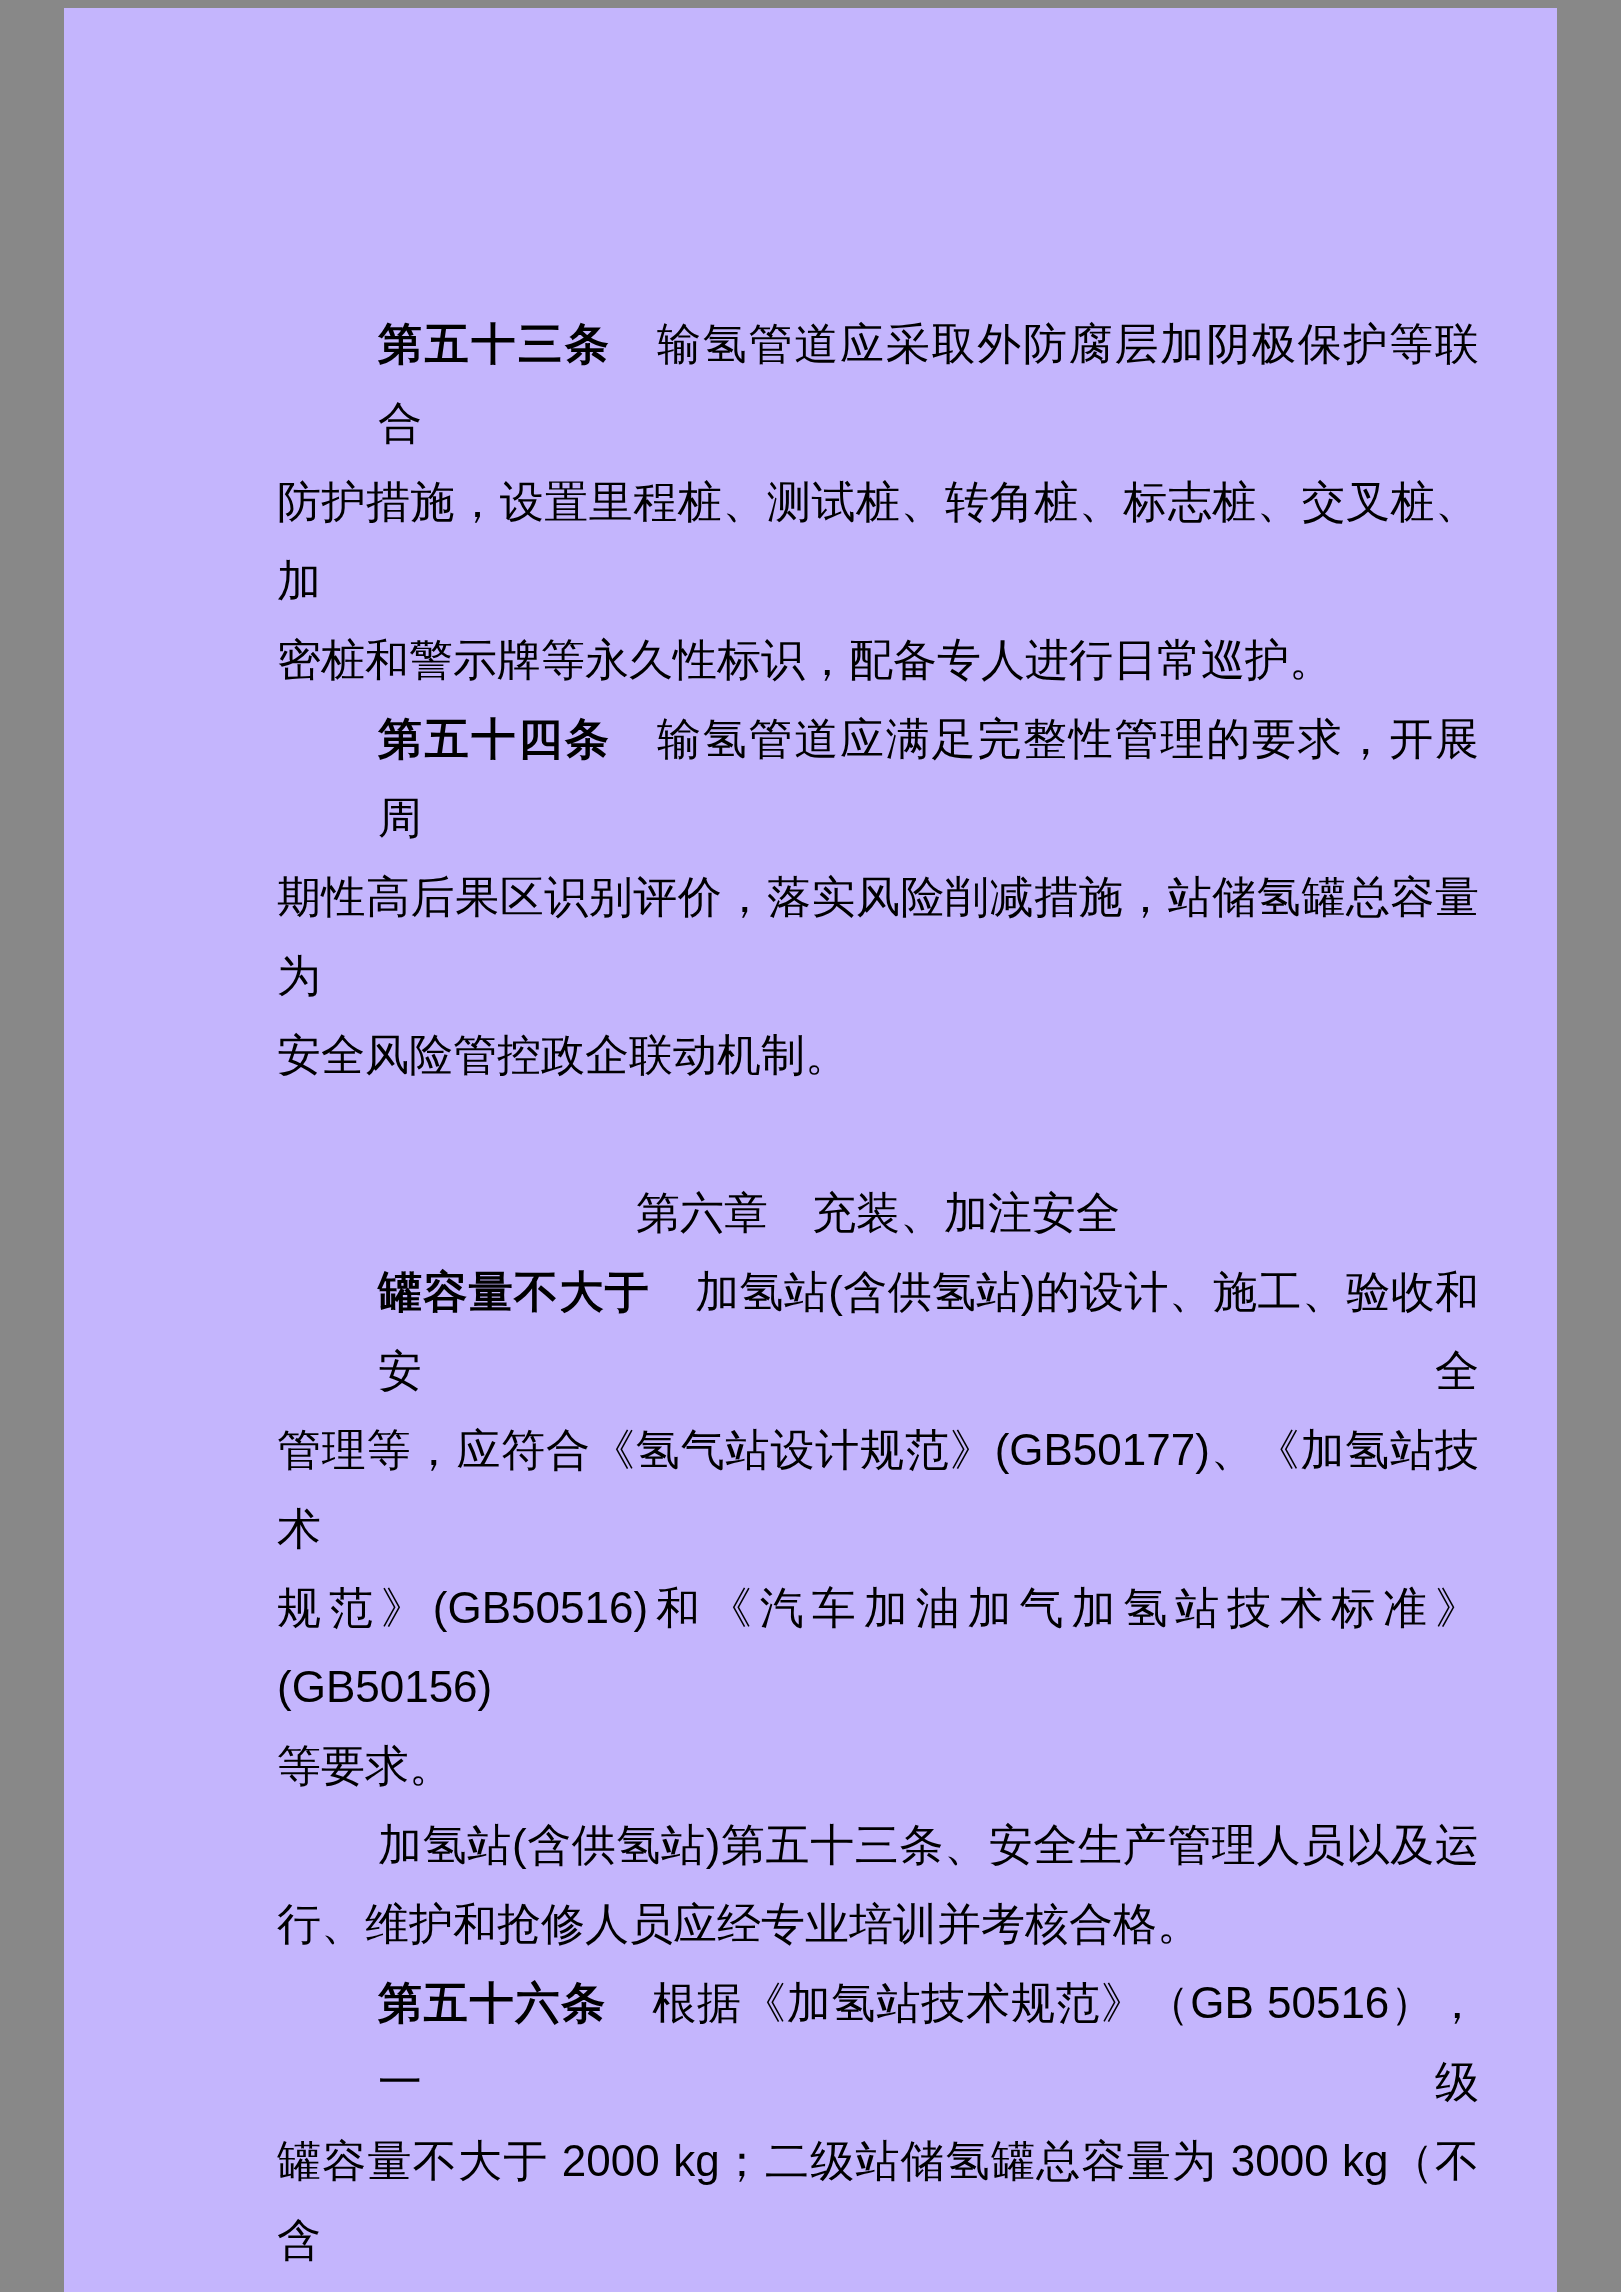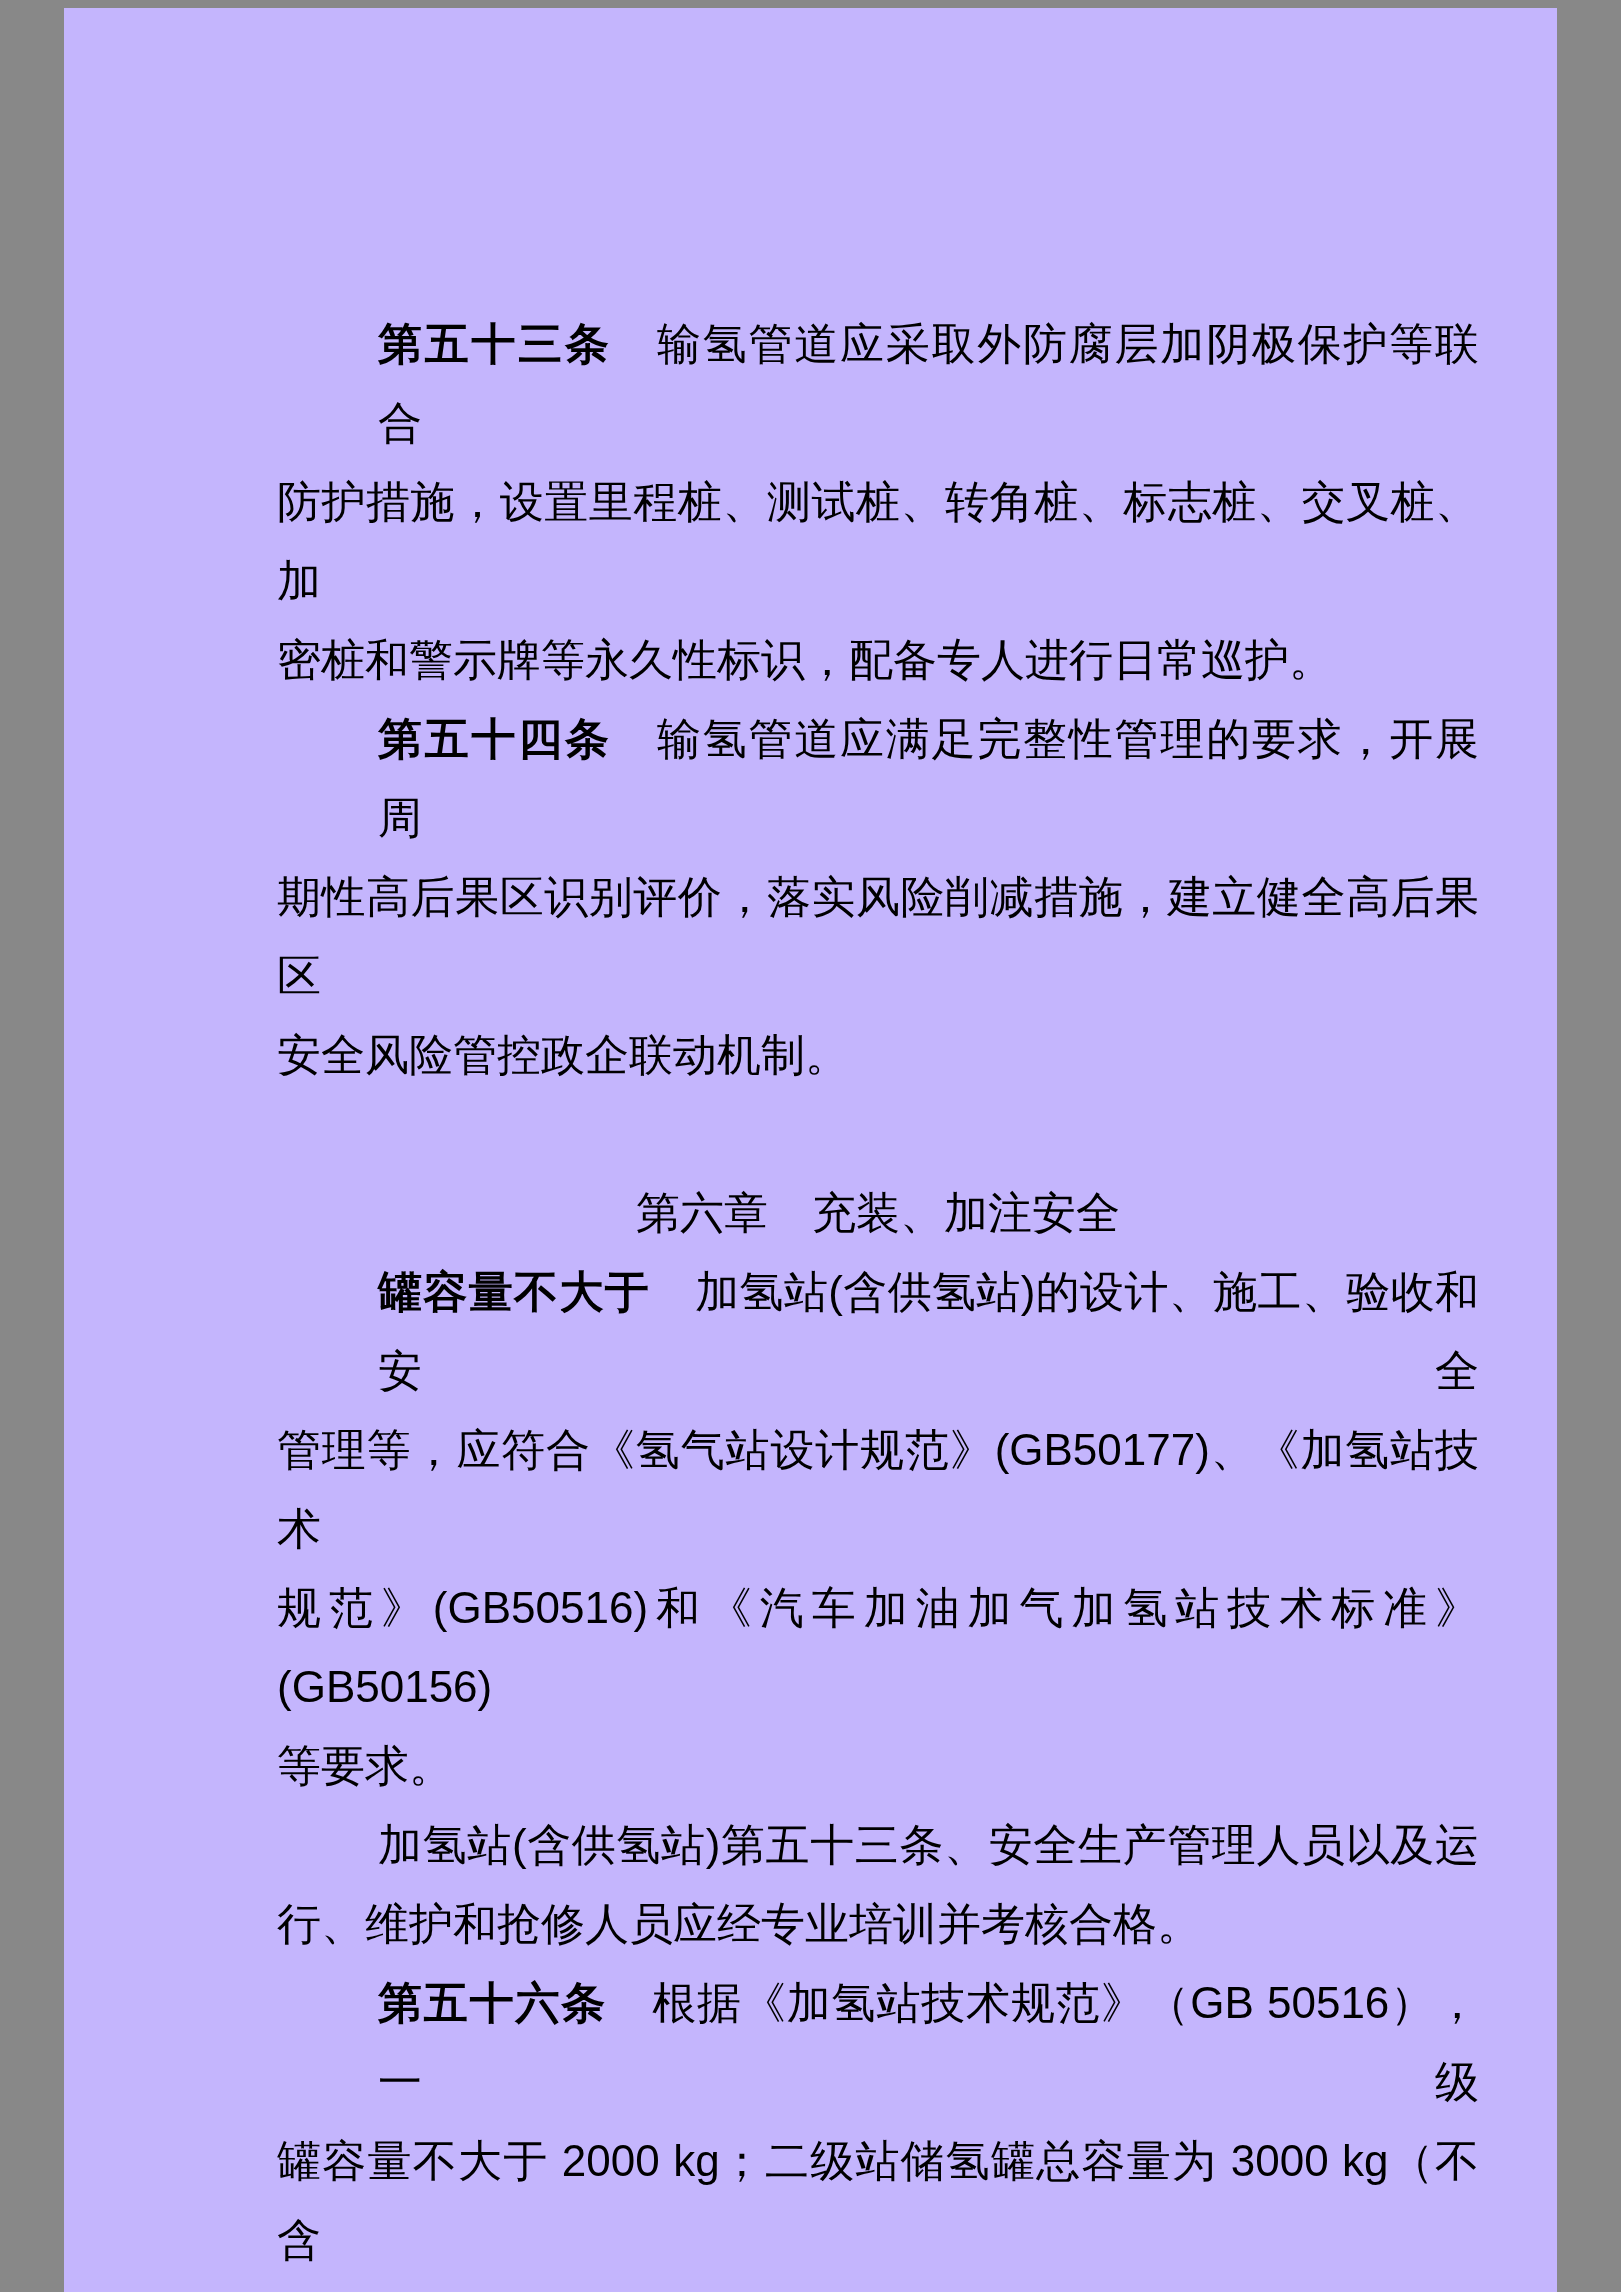--- a/index.html
+++ b/index.html
@@ -69,21 +69,21 @@
         <span class="head">第五十三条</span><span>输氢管道应采取外防腐层加阴极保护等联合</span>
       </div>
       <div class="ln j">防护措施，设置里程桩、测试桩、转角桩、标志桩、交叉桩、加</div>
       <div class="ln last">密桩和警示牌等永久性标识，配备专人进行日常巡护。</div>
     </div>
 
     <div class="para">
       <div class="ln j indent">
         <span class="head">第五十四条</span><span>输氢管道应满足完整性管理的要求，开展周</span>
       </div>
-      <div class="ln j">期性高后果区识别评价，落实风险削减措施，建立健全高后果区</div>
+      <div class="ln j">期性高后果区识别评价，落实风险削减措施，站储氢罐总容量为</div>
       <div class="ln last">安全风险管控政企联动机制。</div>
     </div>
 
     <div class="ln chapter">第六章　充装、加注安全</div>
 
     <div class="para">
       <div class="ln j indent">
         <span class="head">罐容量不大于</span><span>加氢站(含供氢站)的设计、施工、验收和安全</span>
       </div>
       <div class="ln j">管理等，应符合《氢气站设计规范》(GB50177)、《加氢站技术</div>

